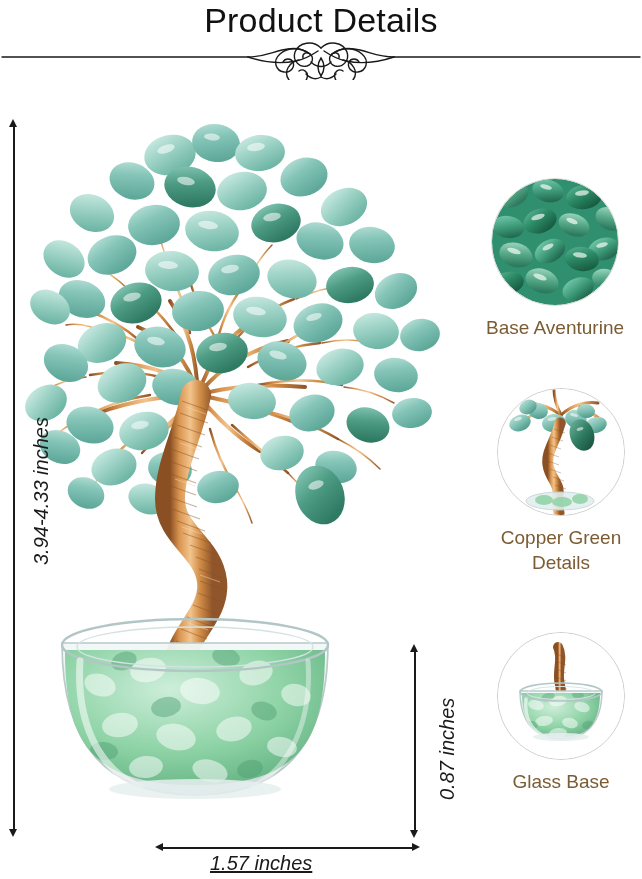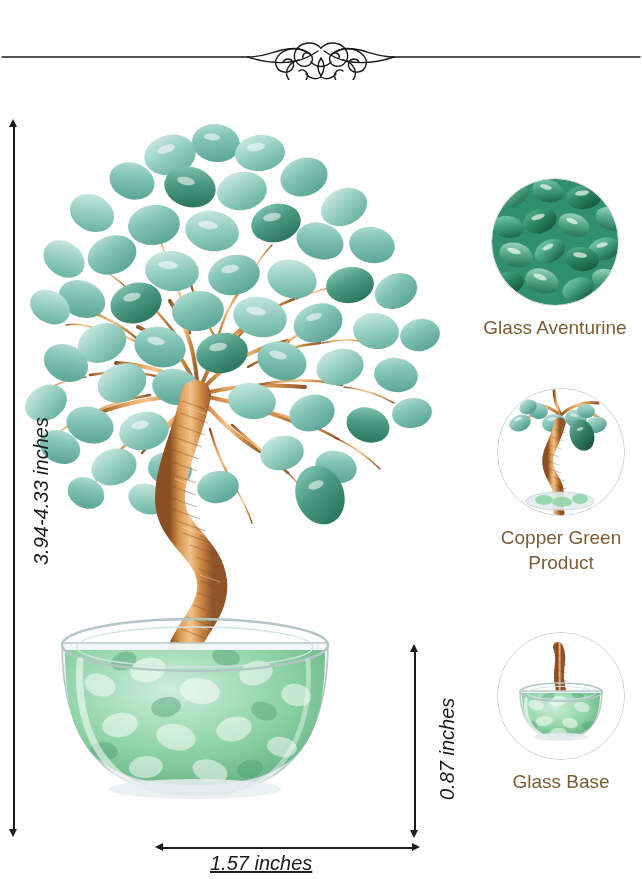--- a/index.html
+++ b/index.html
@@ -67,20 +67,21 @@
     color:#7b5c33;
     line-height:25px;
     font-family:"Liberation Sans", sans-serif;
   }
 </style>
 </head>
 <body>
 
 <div id="stage">
 
+  <div class="title">Product Details</div>
 
   <div class="divider">
     <svg width="642" height="44" viewBox="0 0 642 44" xmlns="http://www.w3.org/2000/svg">
       <g stroke="#1a1a1a" fill="none" stroke-width="1.4" stroke-linecap="round">
 
         <path d="M2 21 H 248"></path>
         <path d="M394 21 H 640"></path>
 
         <path d="M248 21 c 14 0 22 -4 34 -7 c 12 -3 22 -1 28 4"></path>
         <path d="M248 21 c 18 6 34 7 48 4 c 10 -2 16 -6 22 -10"></path>
@@ -434,21 +435,21 @@
             <ellipse cx="80" cy="42" rx="6" ry="2.4" transform="rotate(22 80 42)"></ellipse>
             <ellipse cx="22" cy="72" rx="7" ry="2.6" transform="rotate(18 22 72)"></ellipse>
             <ellipse cx="56" cy="68" rx="6" ry="2.4" transform="rotate(-26 56 68)"></ellipse>
             <ellipse cx="88" cy="76" rx="7" ry="2.6" transform="rotate(8 88 76)"></ellipse>
             <ellipse cx="48" cy="98" rx="7" ry="2.6" transform="rotate(20 48 98)"></ellipse>
             <ellipse cx="110" cy="66" rx="6" ry="2.4" transform="rotate(-14 110 66)"></ellipse>
           </g>
         </g>
       </svg>
     </div>
-    <div class="calabel">Glass Aventurine</div>
+    <div class="calabel">Base Aventurine</div>
   </div>
 
   <div class="callout" style="left:480px;top:388px;">
     <div class="circle">
       <svg width="126" height="126" viewBox="0 0 126 126" xmlns="http://www.w3.org/2000/svg">
         <defs>
           <linearGradient id="cop2" x1="0" y1="0" x2="1" y2="0">
             <stop offset="0%" stop-color="#8a4f23"></stop>
               <stop offset="25%" stop-color="#d9954f"></stop>
             <stop offset="50%" stop-color="#f3c48d"></stop>
@@ -514,21 +515,21 @@
           <g fill="#8ed3a6" opacity="0.85">
             <ellipse cx="46" cy="111" rx="9" ry="5"></ellipse>
             <ellipse cx="64" cy="113" rx="10" ry="5"></ellipse>
             <ellipse cx="82" cy="110" rx="8" ry="5"></ellipse>
           </g>
         </g>
       </svg>
     </div>
     <div class="calabel">
       <div>Copper Green</div>
-      <div>Product</div>
+      <div>Details</div>
     </div>
   </div>
 
   <div class="callout" style="left:480px;top:632px;">
     <div class="circle">
       <svg width="126" height="126" viewBox="0 0 126 126" xmlns="http://www.w3.org/2000/svg">
         <defs>
           <linearGradient id="cop3" x1="0" y1="0" x2="1" y2="0">
             <stop offset="0%" stop-color="#8a4f23"></stop>
               <stop offset="30%" stop-color="#d9954f"></stop>

